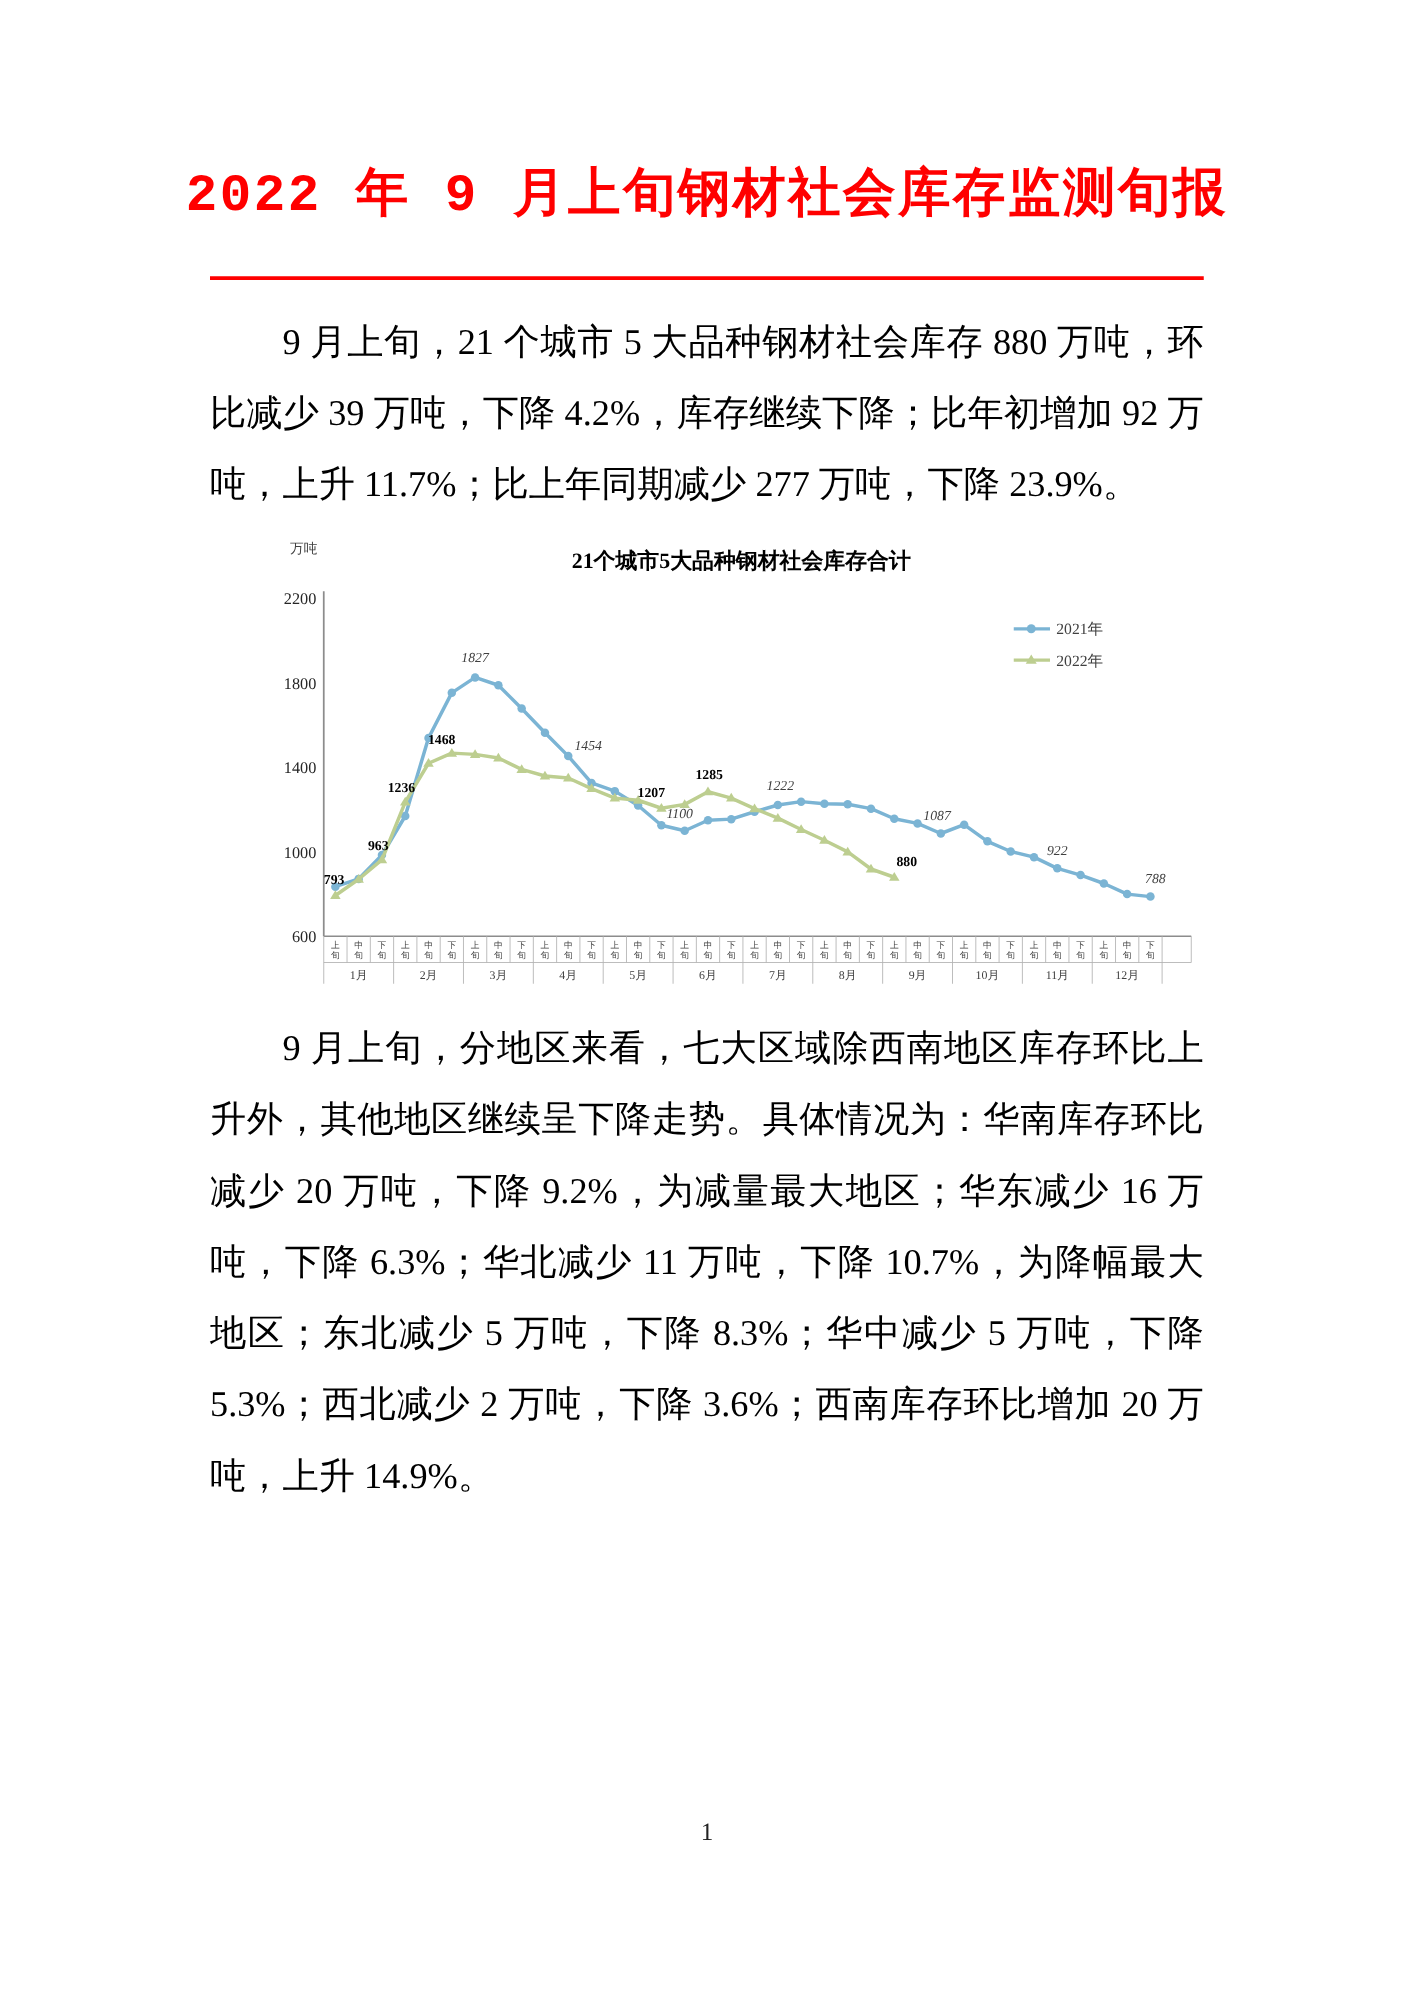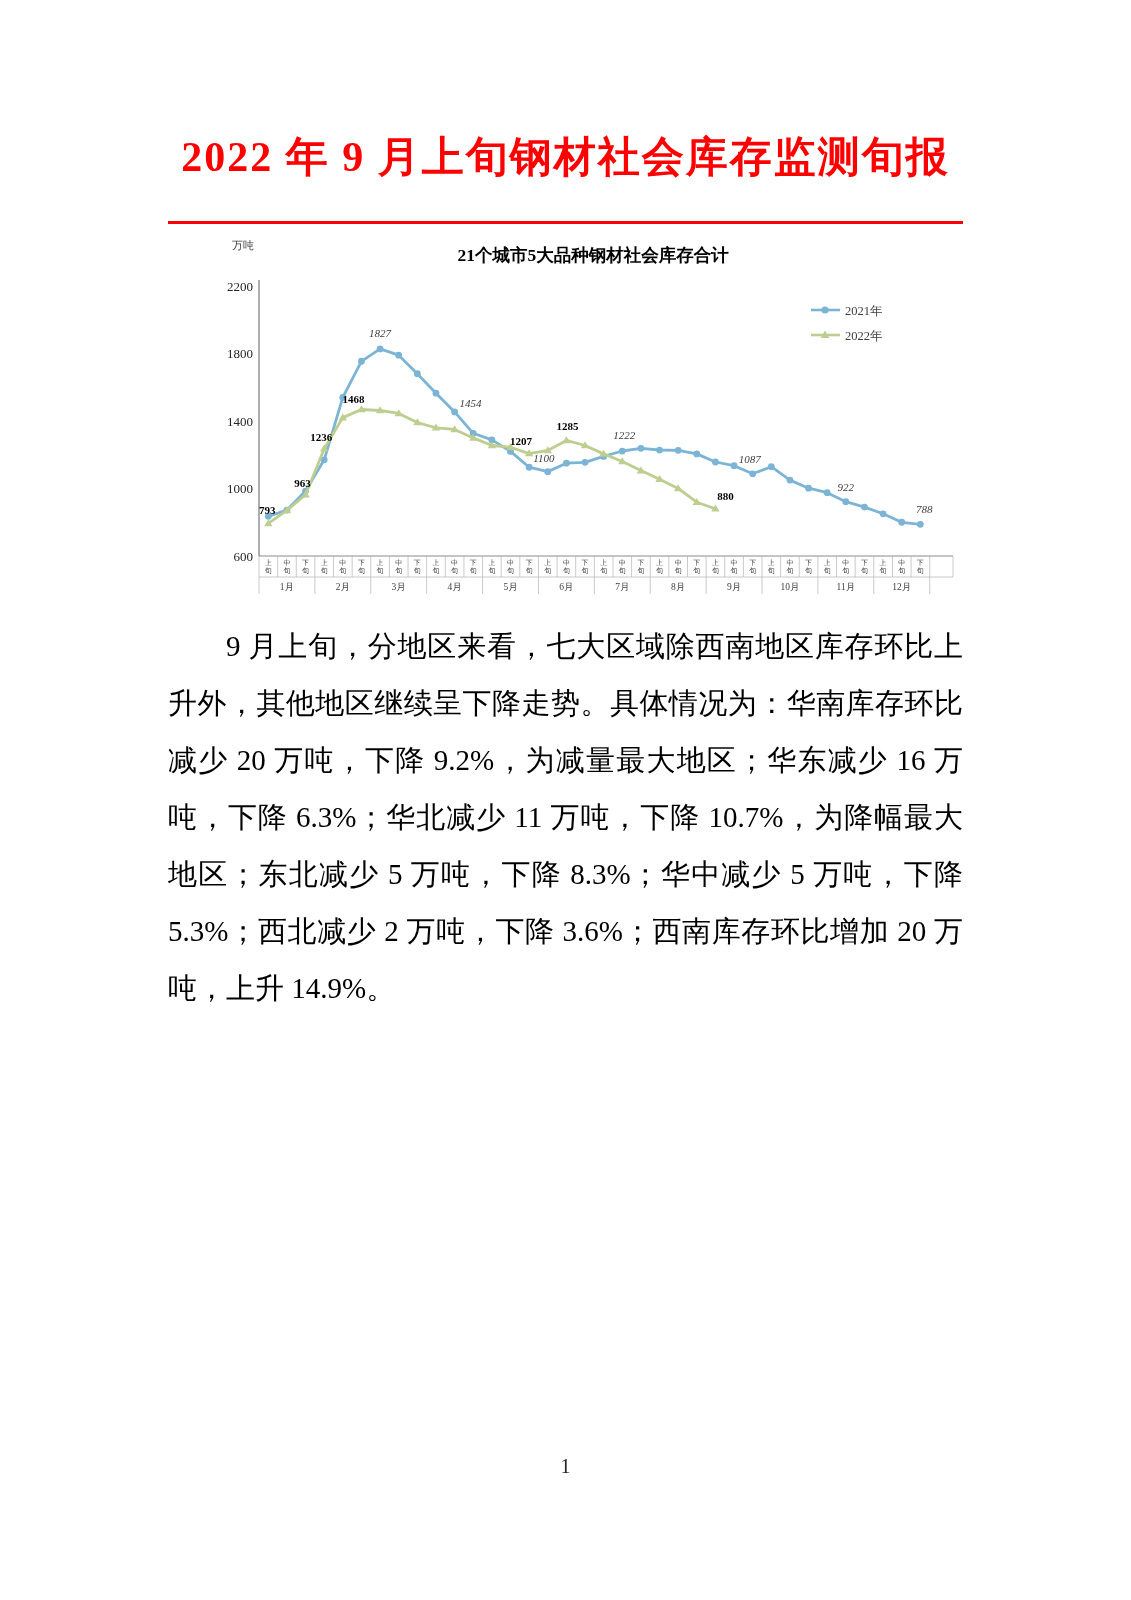--- a/index.html
+++ b/index.html
@@ -24,26 +24,27 @@
   .chart-fig svg{display:block;}
   .page-number{
     position:absolute;left:0;right:0;bottom:122px;text-align:center;font-size:20px;color:#222;
   }
 </style>
 </head>
 <body>
 
 <div class="page">
 
-  <h1 class="doc-title" style="color: rgb(255, 0, 0);">2022 年 9 月上旬钢材社会库存监测旬报</h1>
+  <h1 class="doc-title" style="color: rgb(255, 0, 0); font-family: Liberation Mono, monospace;">2022 年 9 月上旬钢材社会库存监测旬报</h1>
 
   <div class="content">
     <div class="title-rule" style="background: rgb(255, 0, 0);"></div>
 
 
+    <p class="para">9 月上旬，21 个城市 5 大品种钢材社会库存 880 万吨，环比减少 39 万吨，下降 4.2%，库存继续下降；比年初增加 92 万吨，上升 11.7%；比上年同期减少 277 万吨，下降 23.9%。</p>
 
     <figure class="chart-fig">
       <svg id="chart-svg" width="750" height="362" viewBox="0 0 750 362" xmlns="http://www.w3.org/2000/svg">
           <text x="380" y="27" text-anchor="middle" font-size="17.5" font-weight="bold" fill="#000" font-family="&quot;Liberation Serif&quot;,&quot;DejaVu Serif&quot;,serif">21个城市5大品种钢材社会库存合计</text>
           <text x="30" y="15" text-anchor="middle" font-size="11" fill="#404040" font-family="&quot;Liberation Serif&quot;,&quot;DejaVu Serif&quot;,serif">万吨</text>
           <g>
             <line x1="46" y1="46" x2="46" y2="322" stroke="#8c8c8c" stroke-width="1.4"></line>
             <line x1="46" y1="322" x2="740" y2="322" stroke="#8c8c8c" stroke-width="1.1"></line>
             <line x1="46" y1="343" x2="740" y2="343" stroke="#b3b3b3" stroke-width="0.7"></line>
             <line x1="46" y1="322" x2="46" y2="360" stroke="#b3b3b3" stroke-width="0.7"></line>

